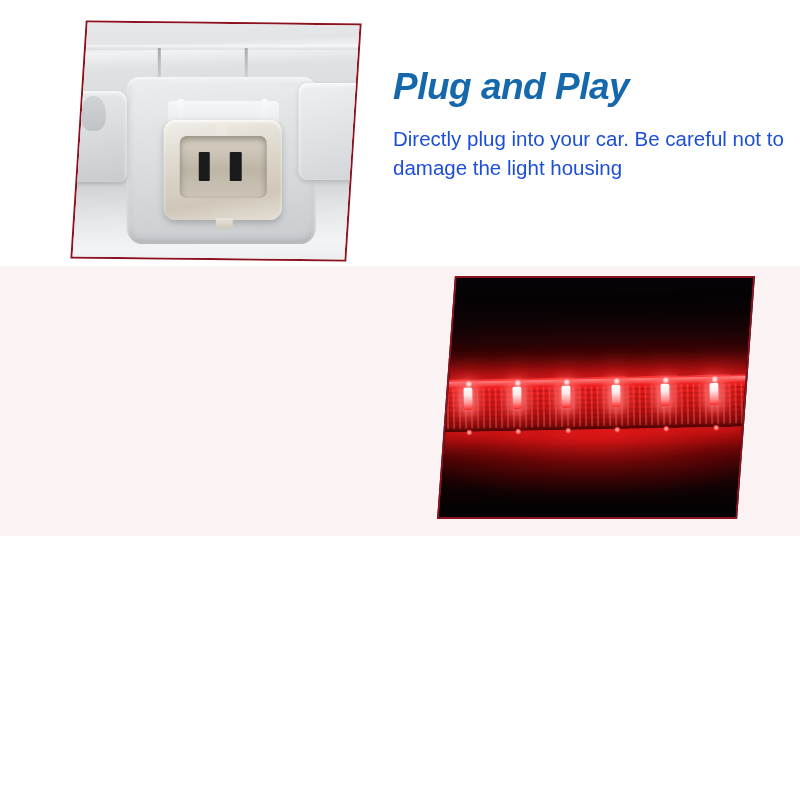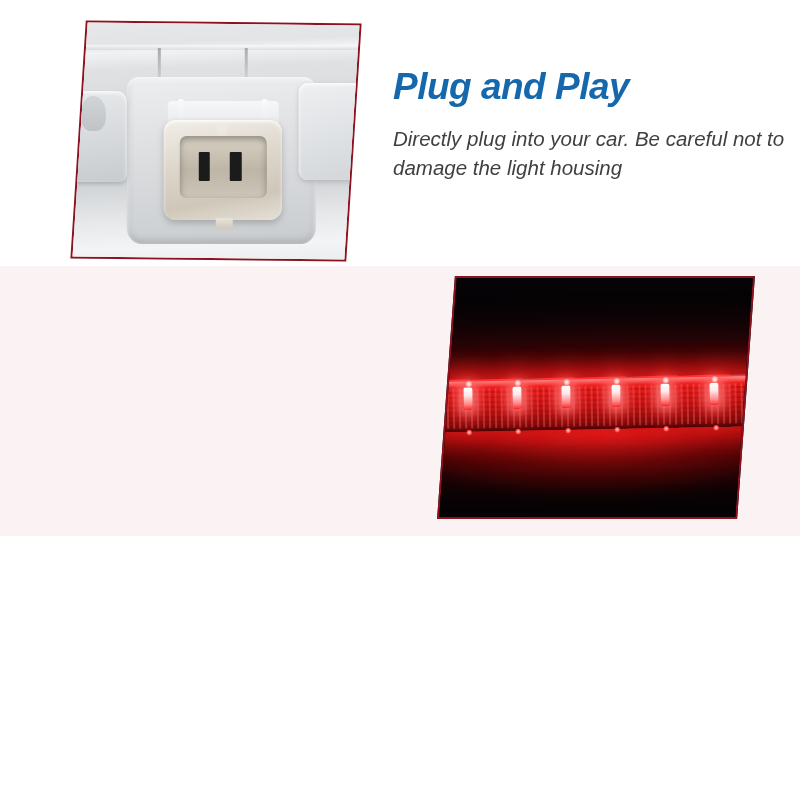--- a/index.html
+++ b/index.html
@@ -37,22 +37,21 @@
 
   .heading {
     color: #1668ad;
     font-weight: bold;
     font-style: italic;
     letter-spacing: -0.5px;
     white-space: nowrap;
     line-height: 1.05;
   }
   .body-copy {
-    color: #404040;
-    font-style: italic;
+    color: #1d4ed8;
     line-height: 1.42;
   }
 
   
   .tb-1 { left: 393px; top: 68px; width: 400px; }
   .tb-1 .heading { font-size: 37px; }
   .tb-1 .body-copy { font-size: 20.5px; margin-top: 17px; text-align: left; }
 
   
   .tb-2 { left: 18px; top: 315px; width: 400px; text-align: right; }

